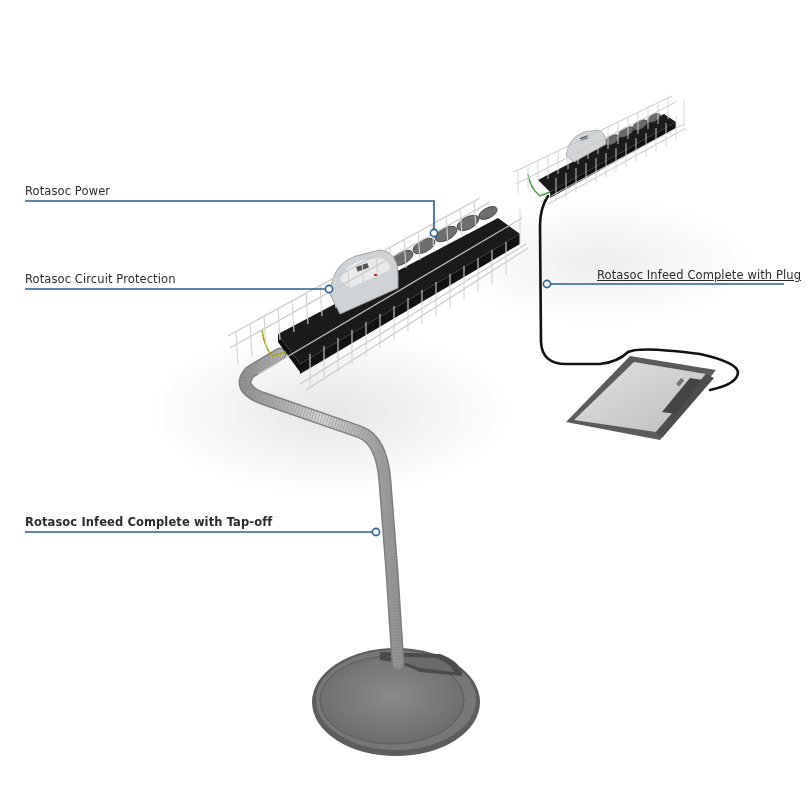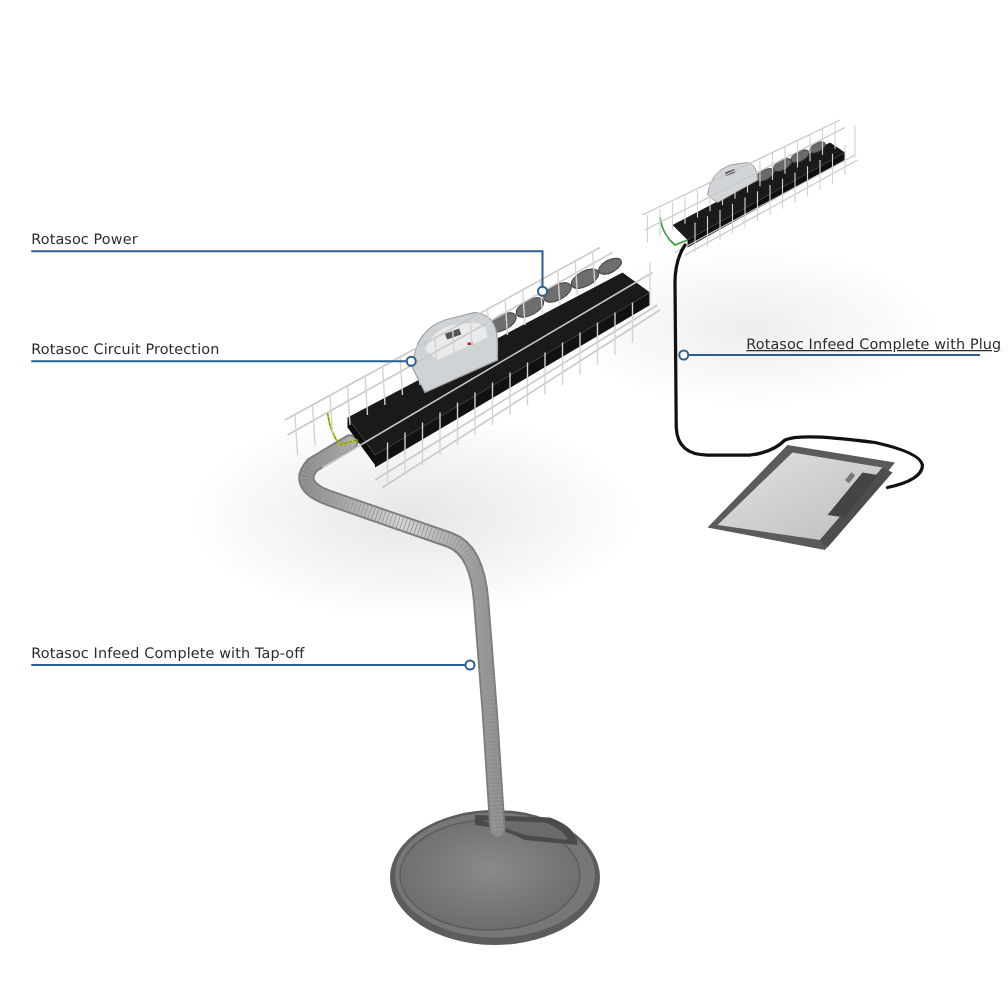--- a/index.html
+++ b/index.html
@@ -212,14 +212,14 @@
       <circle cx="376" cy="520" r="3.6"></circle>
     </g>
   </svg>
 
   <div class="label" style="left:25px; top:172px;">Rotasoc Power</div>
 
   <div class="label" style="left:25px; top:260px;">Rotasoc Circuit Protection</div>
 
   <div class="label" style="left:597px; top:256px;text-decoration:underline;">Rotasoc Infeed Complete with Plug</div>
 
-  <div class="label" style="left:25px; top:503px;">Rotasoc Infeed Complete with Tap-off</div>
+  <div class="label" style="left:25px; top:503px;font-weight:bold;">Rotasoc Infeed Complete with Tap-off</div>
 </div>
 
 </body></html>

